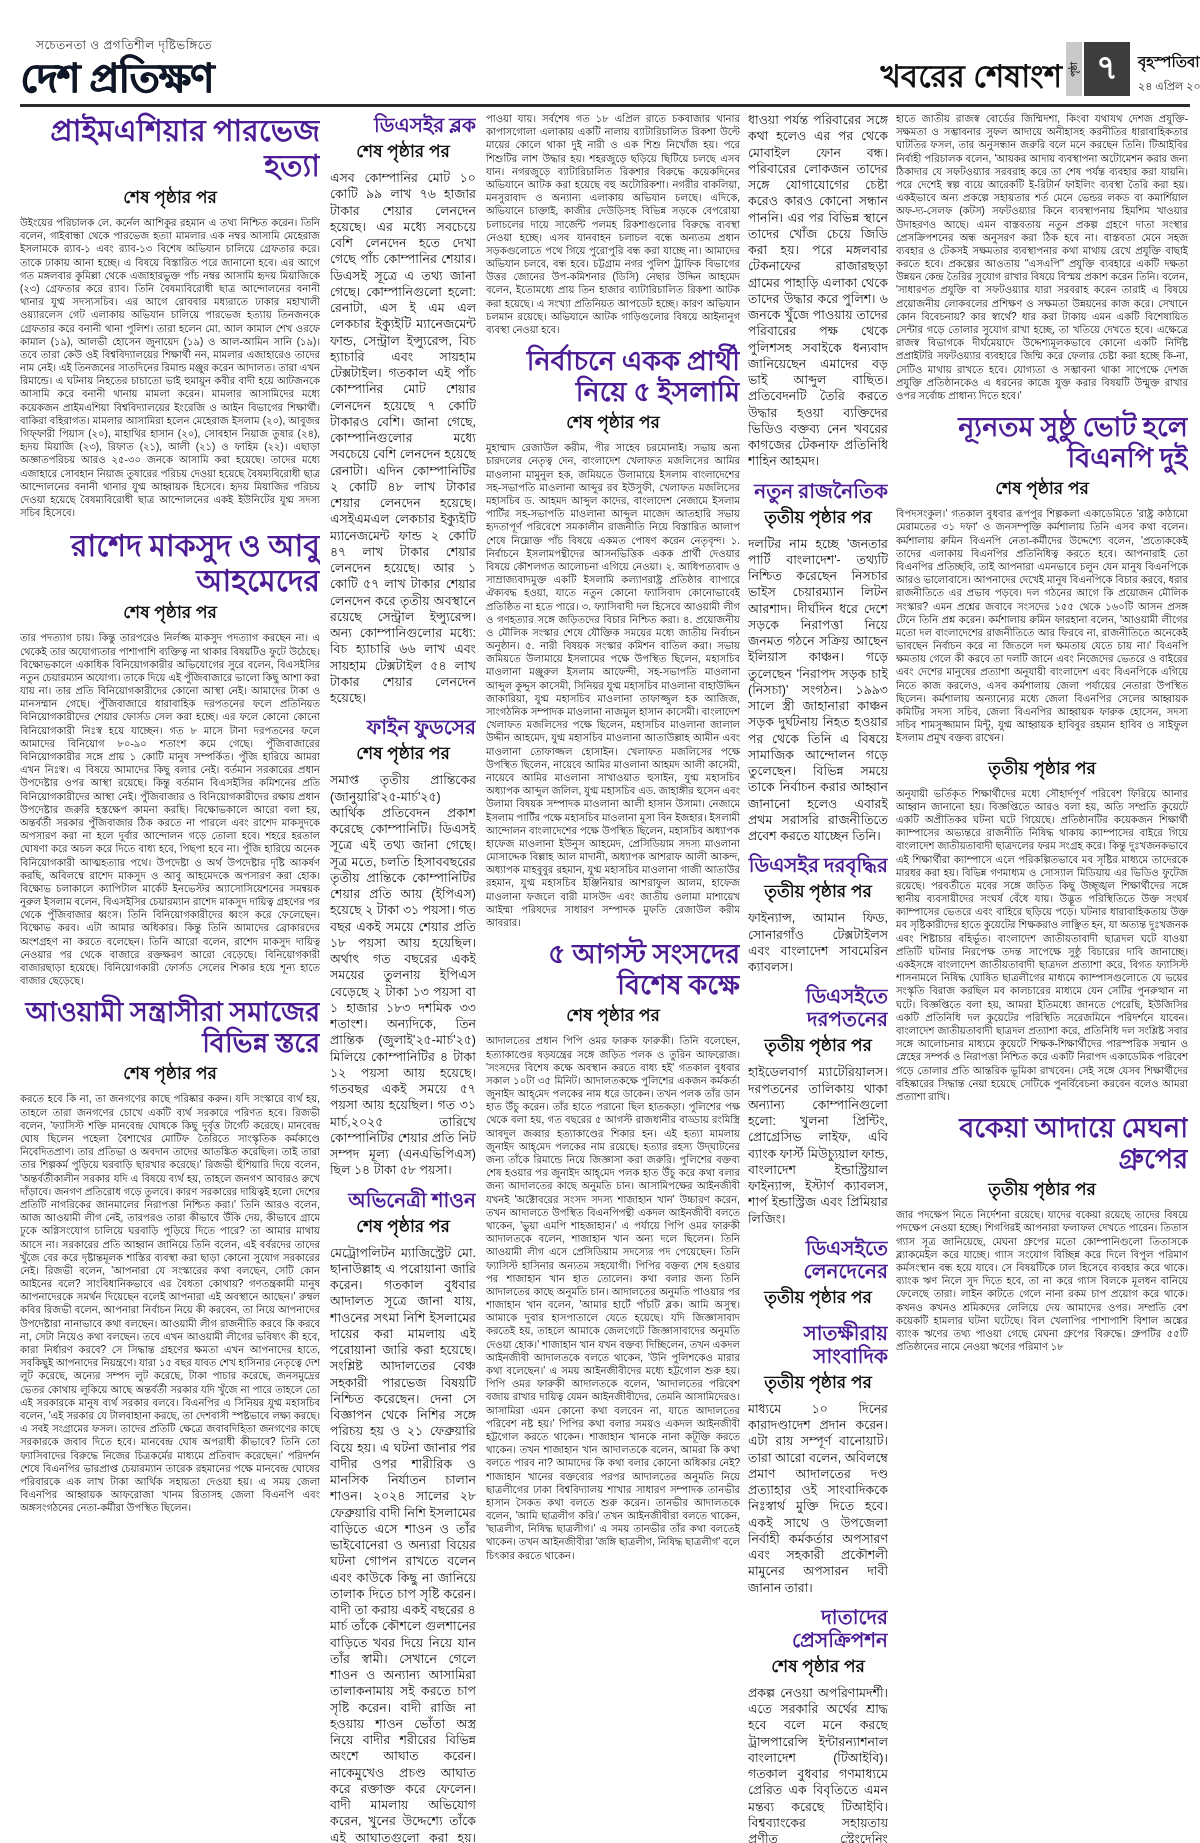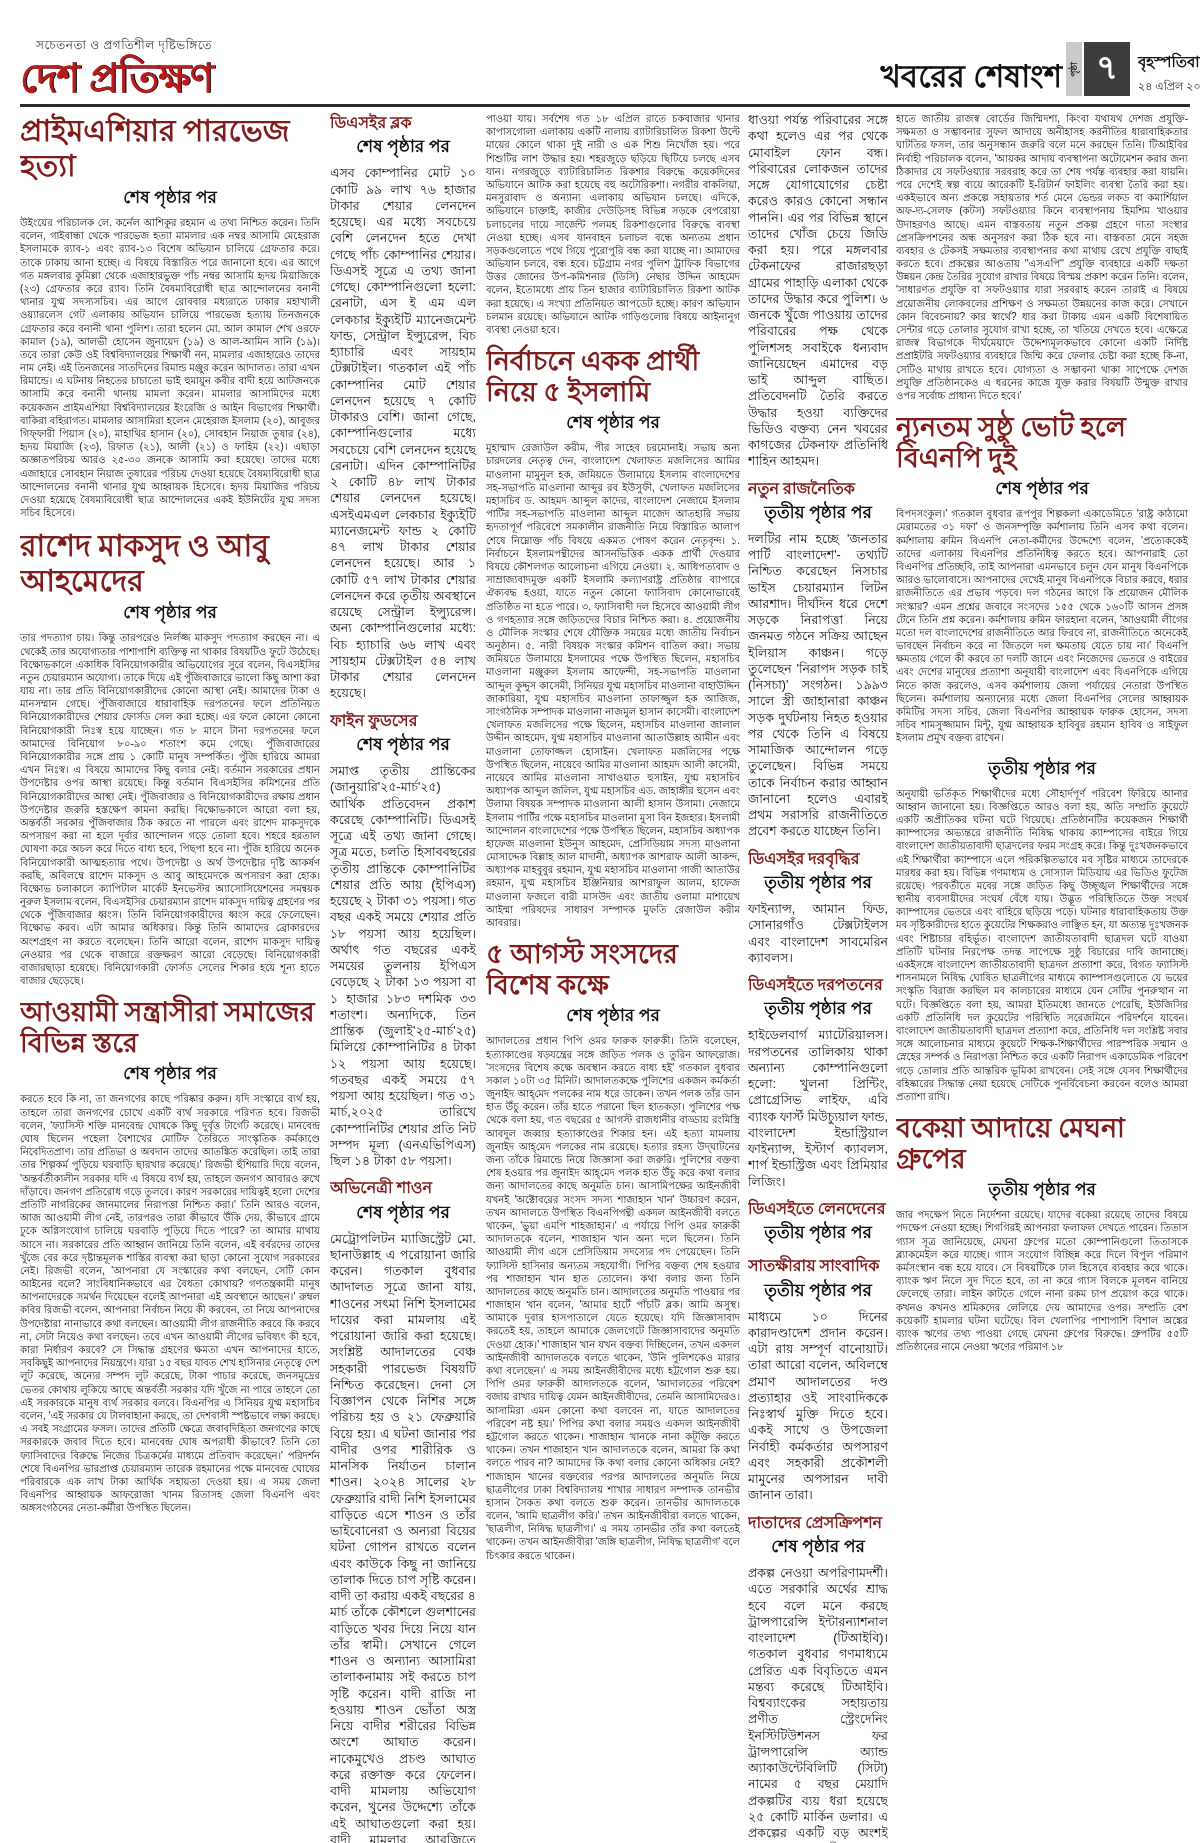--- a/index.html
+++ b/index.html
@@ -6,21 +6,21 @@
   html,body { background:#ffffff; }
   body {
     width:1200px; height:1843px; position:relative; overflow:hidden;
     font-family:"Liberation Sans","DejaVu Sans",sans-serif;
     color:#111; -webkit-font-smoothing:antialiased;
   }
   
   .masthead { position:absolute; left:20px; top:34px; width:1170px; height:66px; }
   .logo-block { position:absolute; left:0; top:2px; width:260px; }
   .logo-tagline { font-size:12px; color:#333; letter-spacing:.5px; margin-left:16px; }
-  .logo-title { font-size:40px; font-weight:bold; color:#b91c1c; line-height:1.1;
+  .logo-title { font-size:40px; font-weight:bold; color:#0f172a; line-height:1.1;
     text-shadow:1px 0 #000; letter-spacing:-1px; }
   .section-title { position:absolute; left:822px; top:18px; width:220px;
     font-size:31px; font-weight:bold; text-align:right; }
   .page-label-box { position:absolute; left:1046px; top:8px; width:16px; height:54px;
     background:#c9c9c9; color:#222; display:flex; align-items:center; justify-content:center; }
   .page-label-box span { transform:rotate(-90deg); font-size:9px; font-weight:bold; white-space:nowrap; }
   .page-number-box { position:absolute; left:1064px; top:8px; width:46px; height:54px;
     background:#3d3d3d; color:#fff; font-size:34px; font-weight:bold;
     display:flex; align-items:center; justify-content:center; }
   .date-block { position:absolute; left:1118px; top:16px; width:260px; }
@@ -28,25 +28,25 @@
   .dateline-top { font-size:11px; margin-top:3px; white-space:nowrap; }
   .masthead-rule { position:absolute; left:20px; top:104px; width:1170px; height:3px; background:#2b2b2b; }
   
   .col { position:absolute; top:112px; height:1731px; overflow:hidden; }
   #col-a { left:20px;  width:300px; }
   #col-b { left:330px; width:146px; }
   #col-c { left:486px; width:254px; }
   #col-d { left:748px; width:140px; }
   #col-e { left:896px; width:292px; }
   .article { margin-bottom:10px; }
-  .headline { font-weight:bold; text-align:left; line-height:1.15; color:#7f1d1d;
+  .headline { font-weight:bold; text-align:right; line-height:1.15; color:#4c1d95;
     margin:2px 0 1px 0; font-family:"Liberation Serif","DejaVu Serif",serif; }
   .h-wide   { font-size:30px; }
   .h-mid    { font-size:27px; }
-  .h-narrow { font-size:16px; }
+  .h-narrow { font-size:20px; }
   .dateline { font-size:17px; font-weight:bold; text-align:center; margin-bottom:4px; }
   .body-text { font-size:10px; line-height:1.32; text-align:justify; word-break:break-word; }
   .col-narrow .body-text { font-size:12.5px; line-height:1.3; }
 </style>
 </head>
 <body>
 
 <div class="masthead">
   <div class="logo-block">
     <div class="logo-tagline">সচেতনতা ও প্রগতিশীল দৃষ্টিভঙ্গিতে</div>

